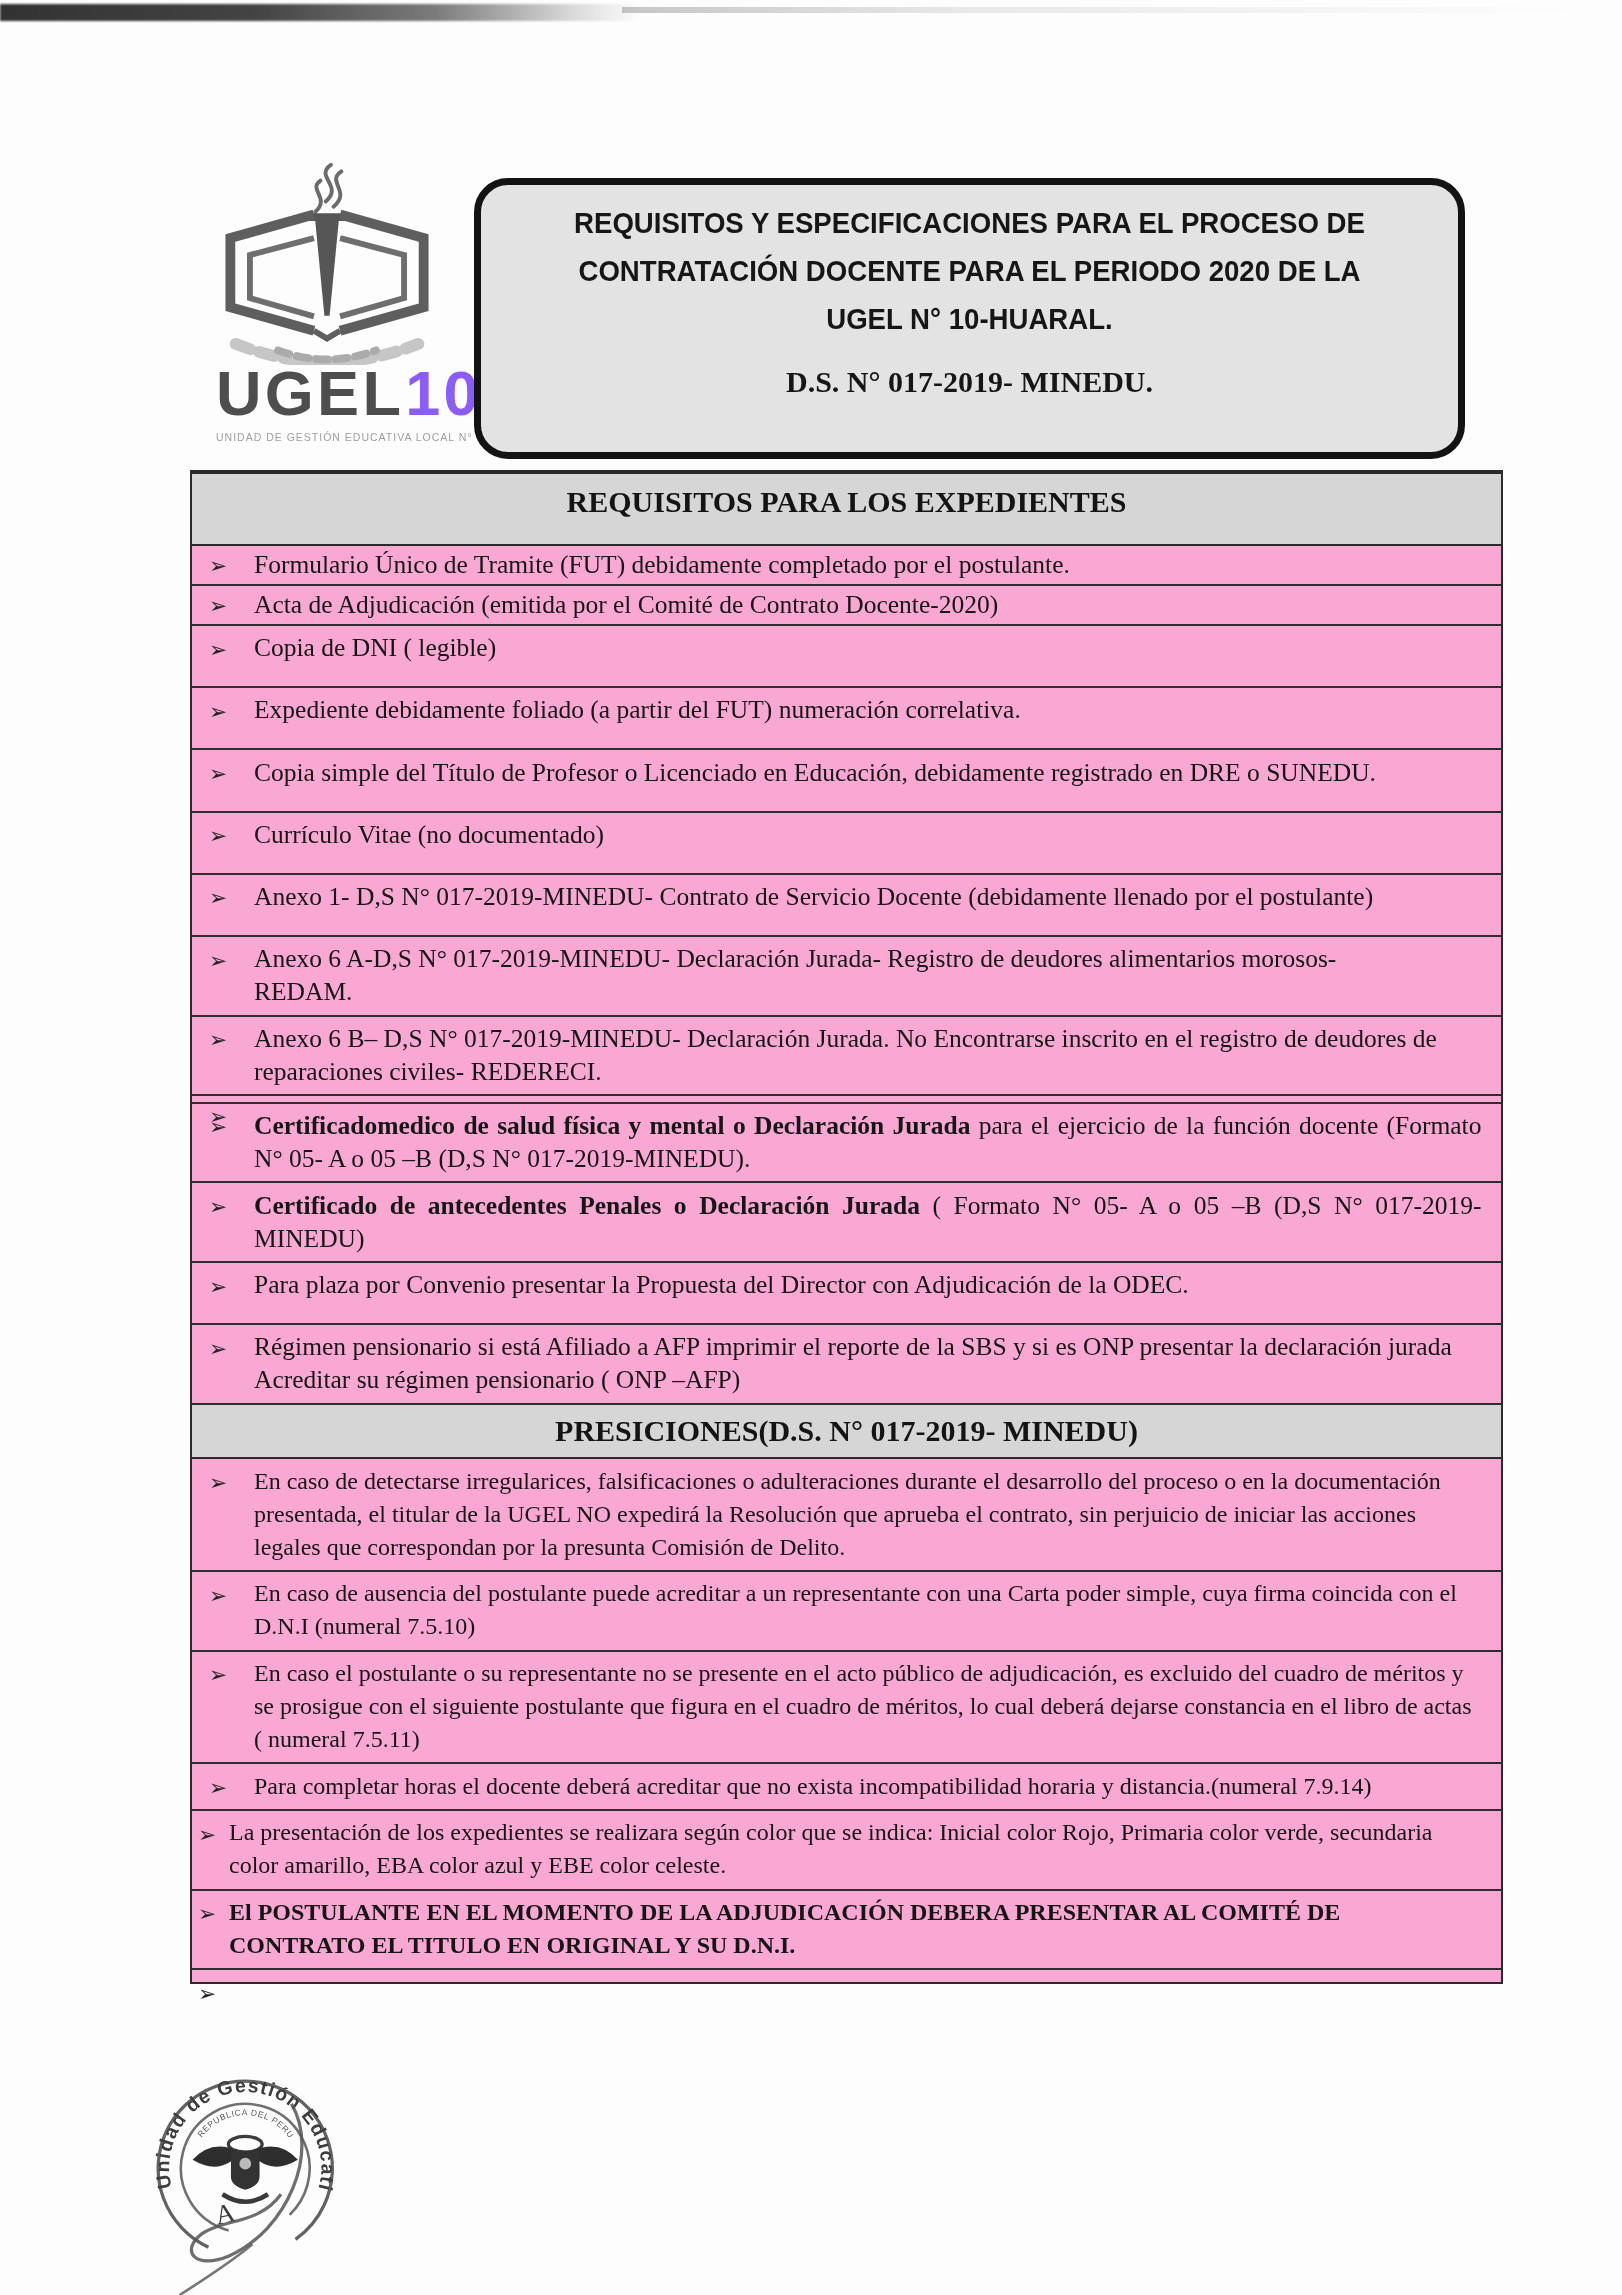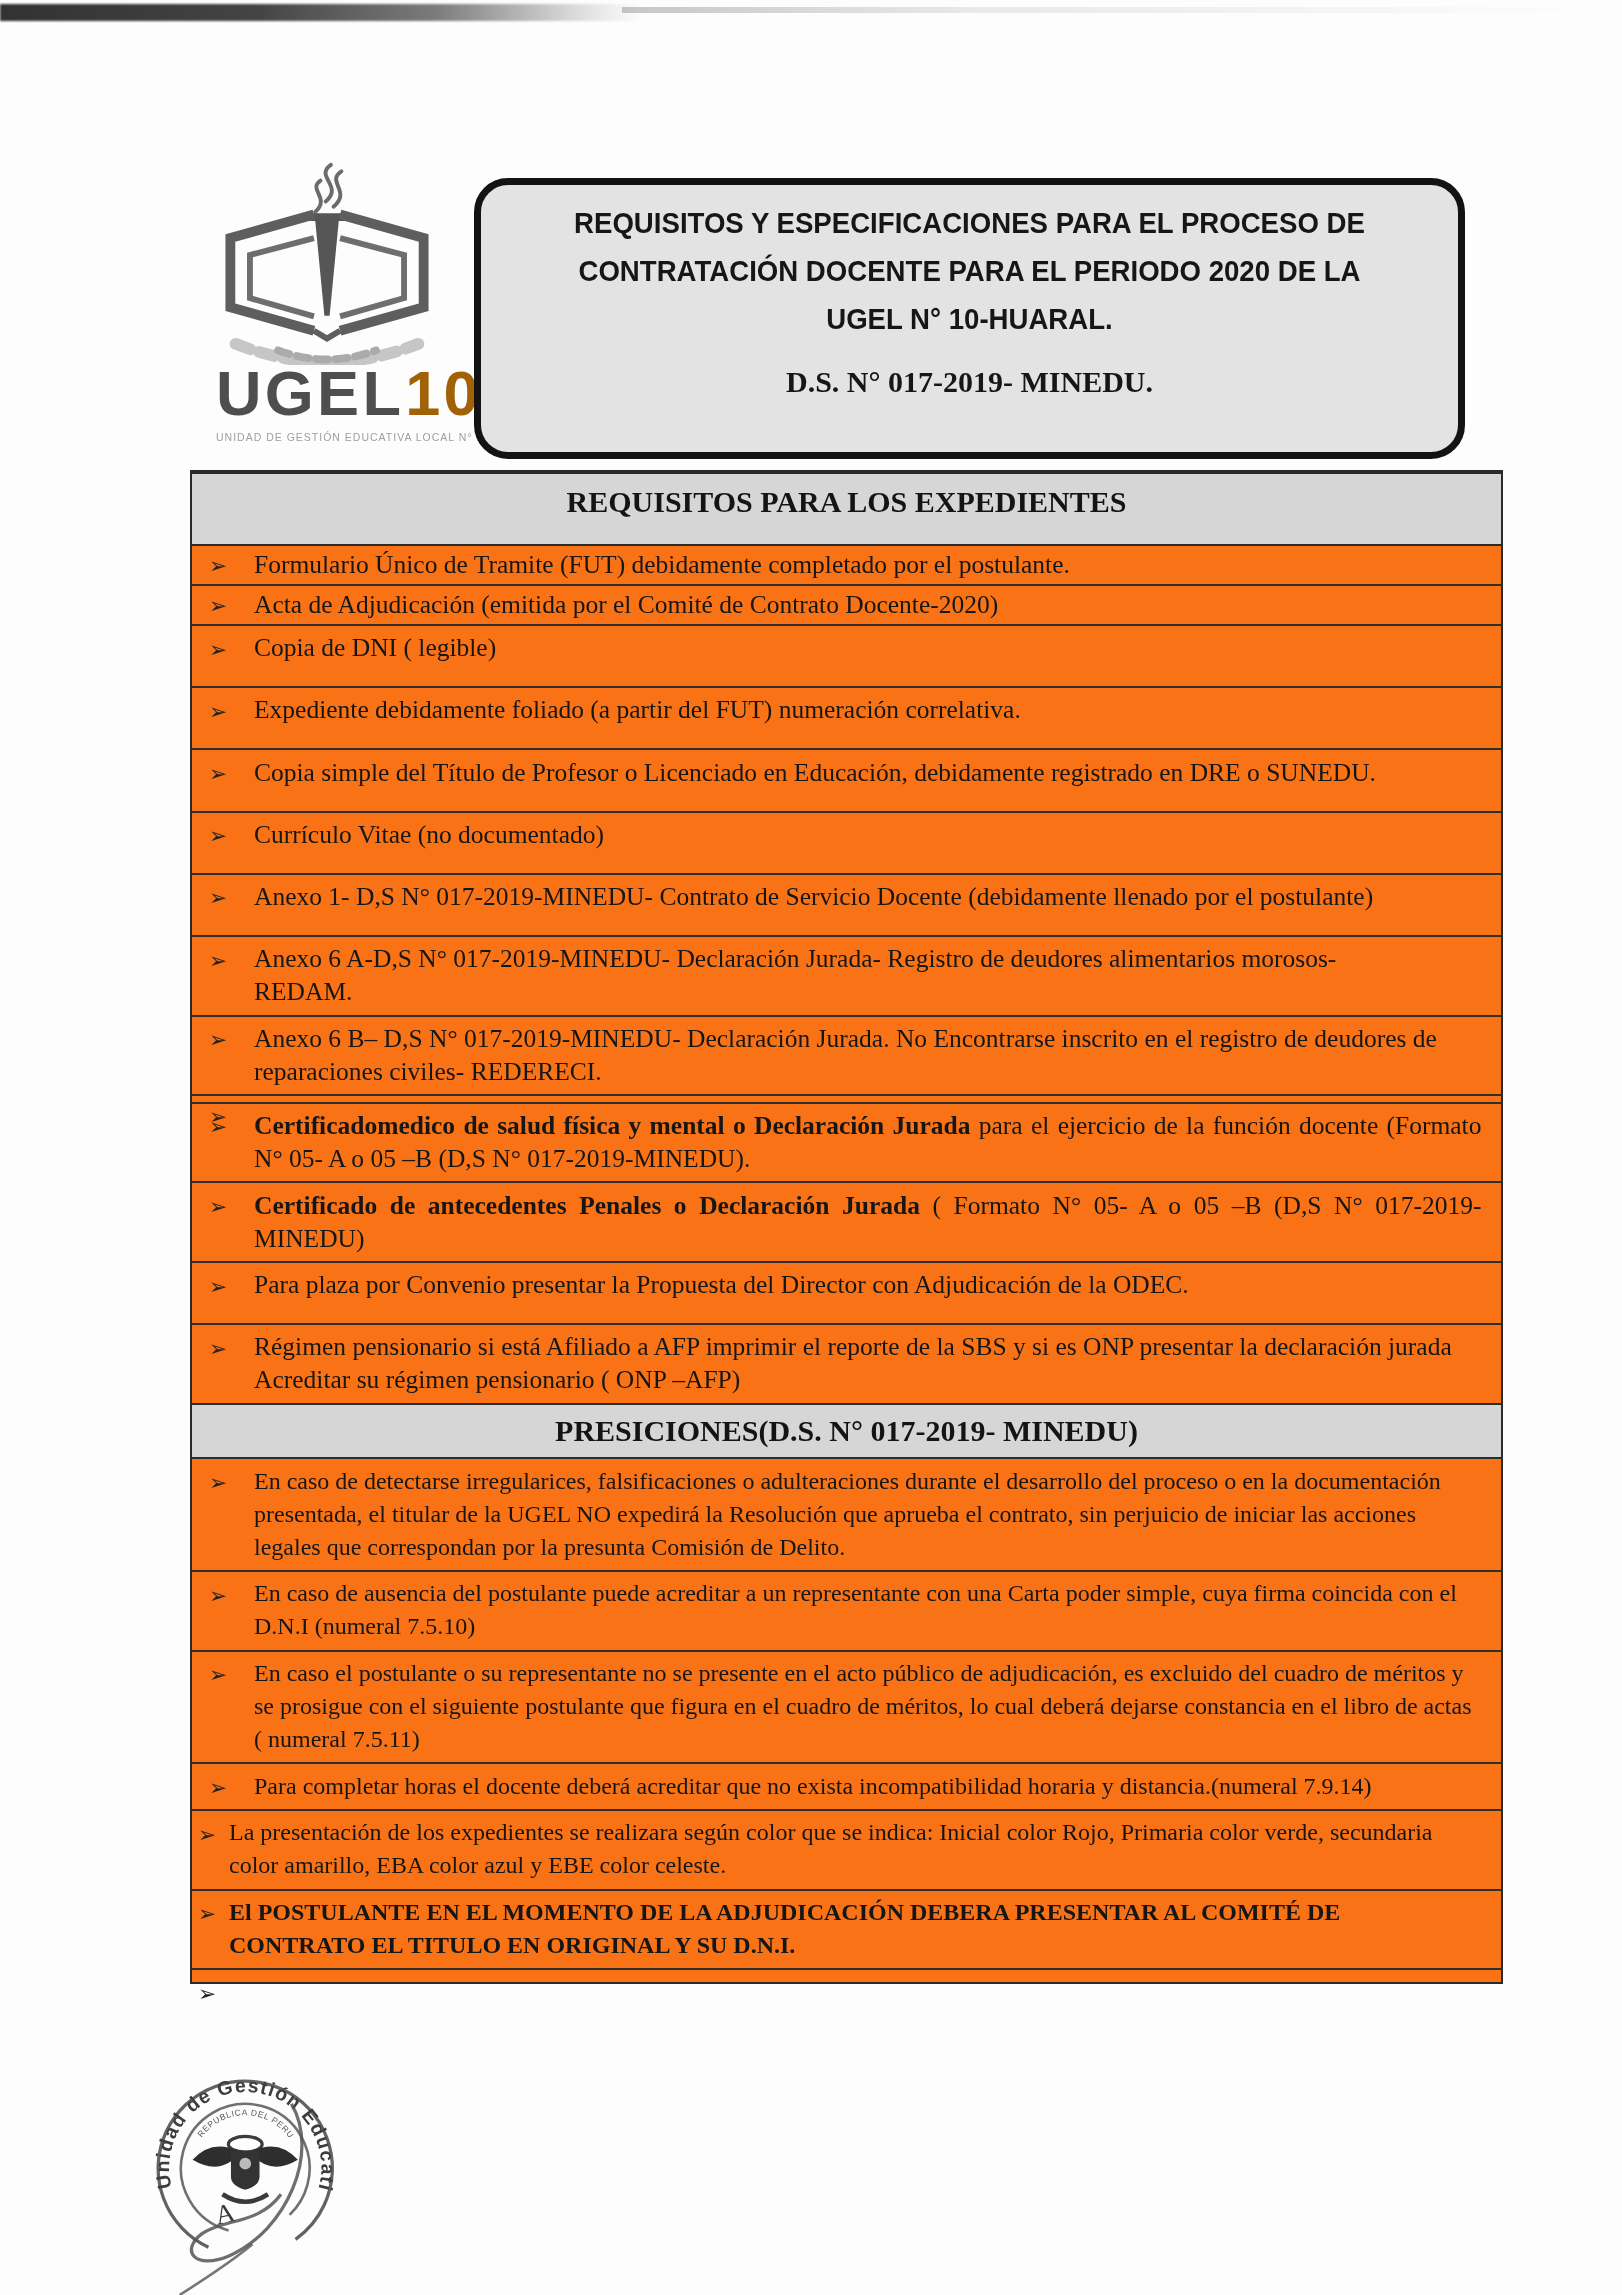--- a/index.html
+++ b/index.html
@@ -14,34 +14,34 @@
     opacity:.9;filter:blur(0.8px);}
   .scan2{position:absolute;top:7.2px;left:622px;width:982px;height:5.9px;
     background:linear-gradient(90deg,#9a9a9a,#d8d8d8 35%,#f3f3f3 80%,rgba(255,255,255,0));
     opacity:.55;filter:blur(0.7px);}
   
   .logo{position:absolute;left:216px;top:162px;width:226px;}
   .logo svg{display:block;width:222px;height:203px;}
   .logo-text{font-family:"Liberation Sans",sans-serif;font-weight:700;font-size:63px;
     letter-spacing:3.3px;line-height:63px;margin-top:-2.6px;white-space:nowrap;}
   .logo-ugel{color:#4e4e4e;}
-  .logo-num{color:#a16207;margin-left:1px;}
+  .logo-num{color:#8b5cf6;margin-left:1px;}
   .logo-caption{font-family:"Liberation Sans",sans-serif;font-size:10.5px;color:#9e9e9e;
     letter-spacing:1px;margin-top:5.2px;white-space:nowrap;text-align:center;}
   
   .title-box{position:absolute;left:474px;top:178px;width:991px;height:281px;
     box-sizing:border-box;background:#e3e3e3;border:7.9px solid #131313;border-radius:34px;
     text-align:center;padding-top:14.4px;}
   .title-line{font-family:"Liberation Sans",sans-serif;font-weight:700;font-size:30px;
     line-height:48px;color:#161616;white-space:nowrap;transform:scaleX(.92);}
   .subtitle{font-family:"Liberation Serif",serif;font-weight:700;font-size:30px;
     color:#161616;margin-top:22px;}
   
   .req-table{position:absolute;left:190px;top:470px;width:1313px;box-sizing:border-box;
-    border:2.6px solid #2b2b2b;border-top-width:4.6px;background:#f97316;}
+    border:2.6px solid #2b2b2b;border-top-width:4.6px;background:#f9a8d4;}
   .sec-h{background:#d6d6d6;border-bottom:2.6px solid #2b2b2b;text-align:center;
     font-weight:700;font-size:30px;line-height:34px;padding:9.2px 0 9.2px 0;color:#141414;}
   .sec-h.tall{padding:10.5px 0 25px 0;}
   .row{position:relative;border-bottom:2.6px solid #2e2e2e;padding:5.2px 19.6px 5.2px 62px;
     line-height:33px;color:#161616;}
   .row:last-child{border-bottom:none;}
   .row.s1{font-size:25.5px;}
   .row.s2{font-size:24px;}
   .row.tight{padding-top:2px;padding-bottom:3.3px;}
   .row.single{padding-top:5.2px;padding-bottom:22px;}

